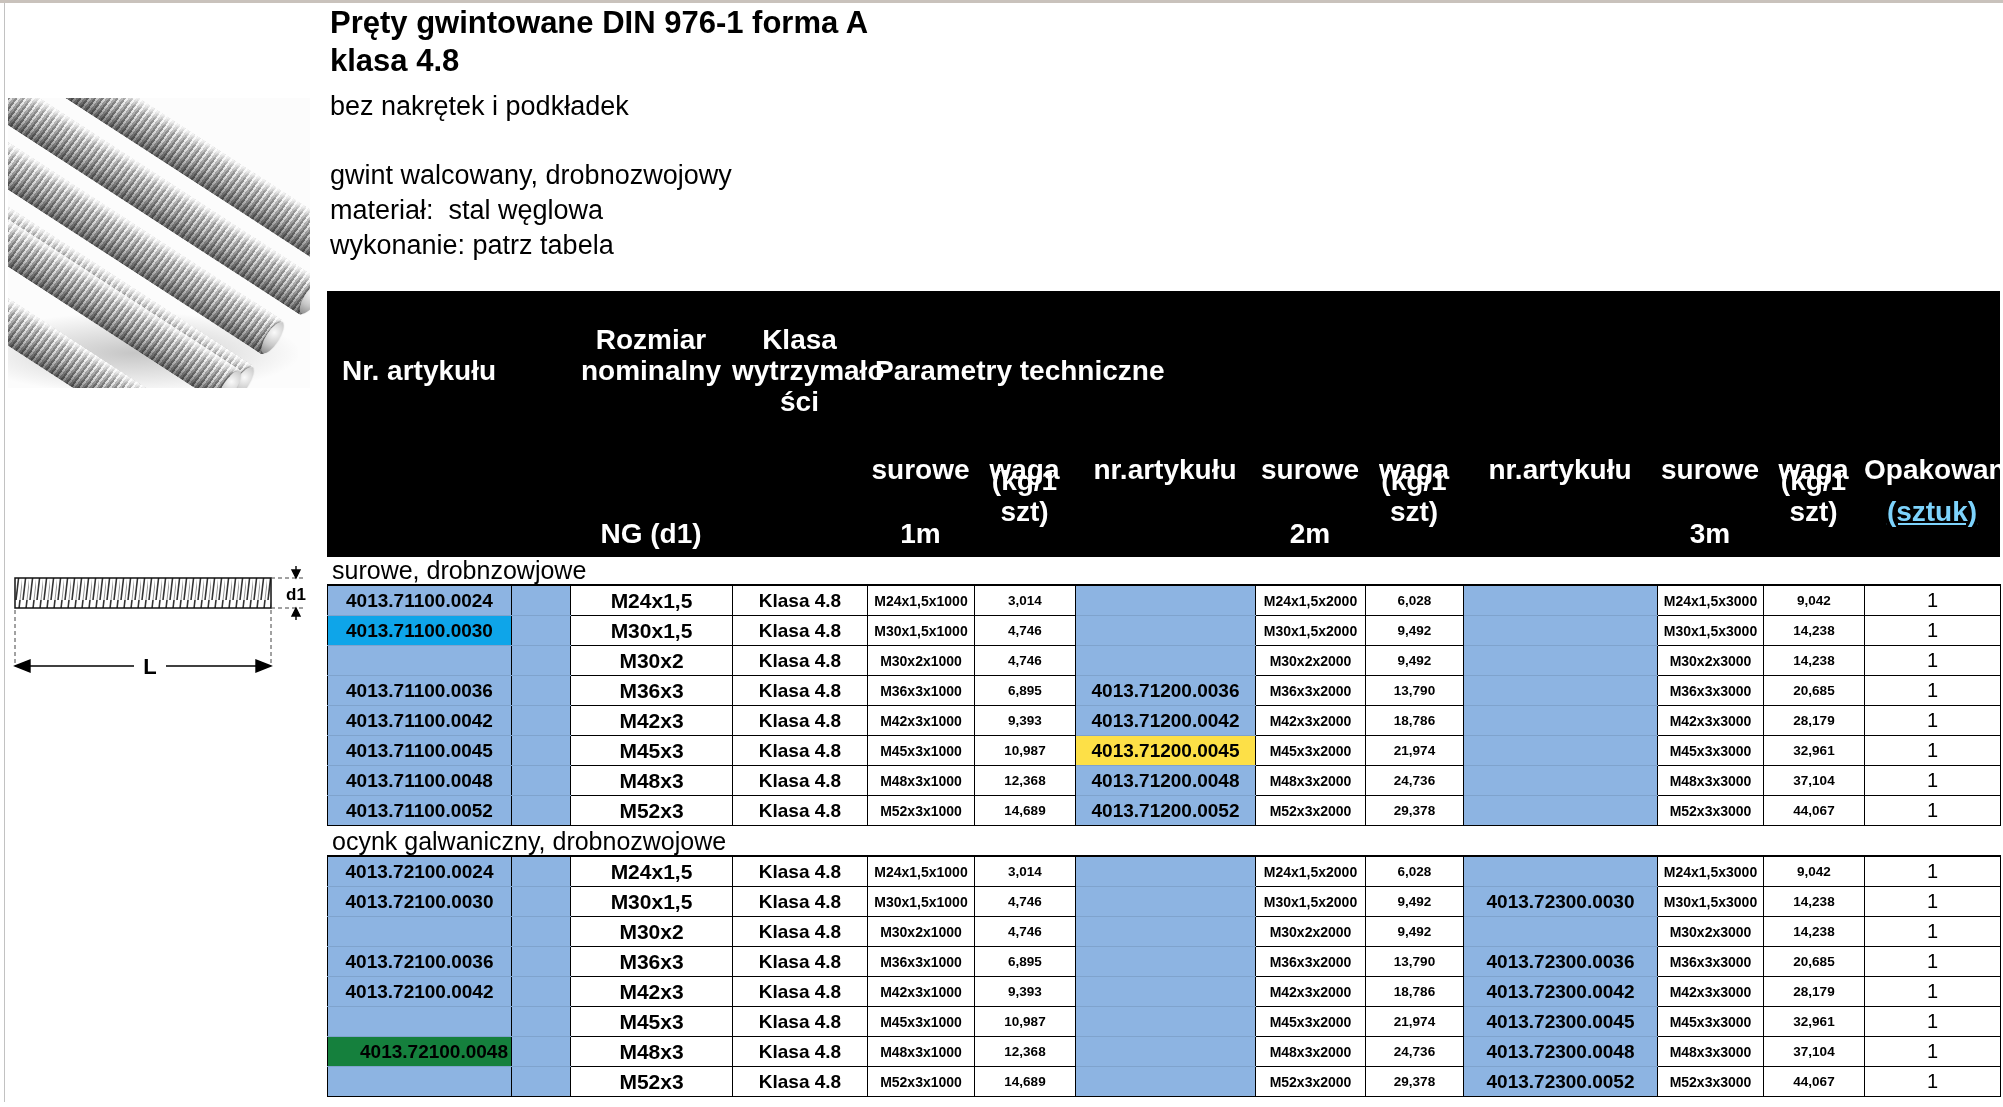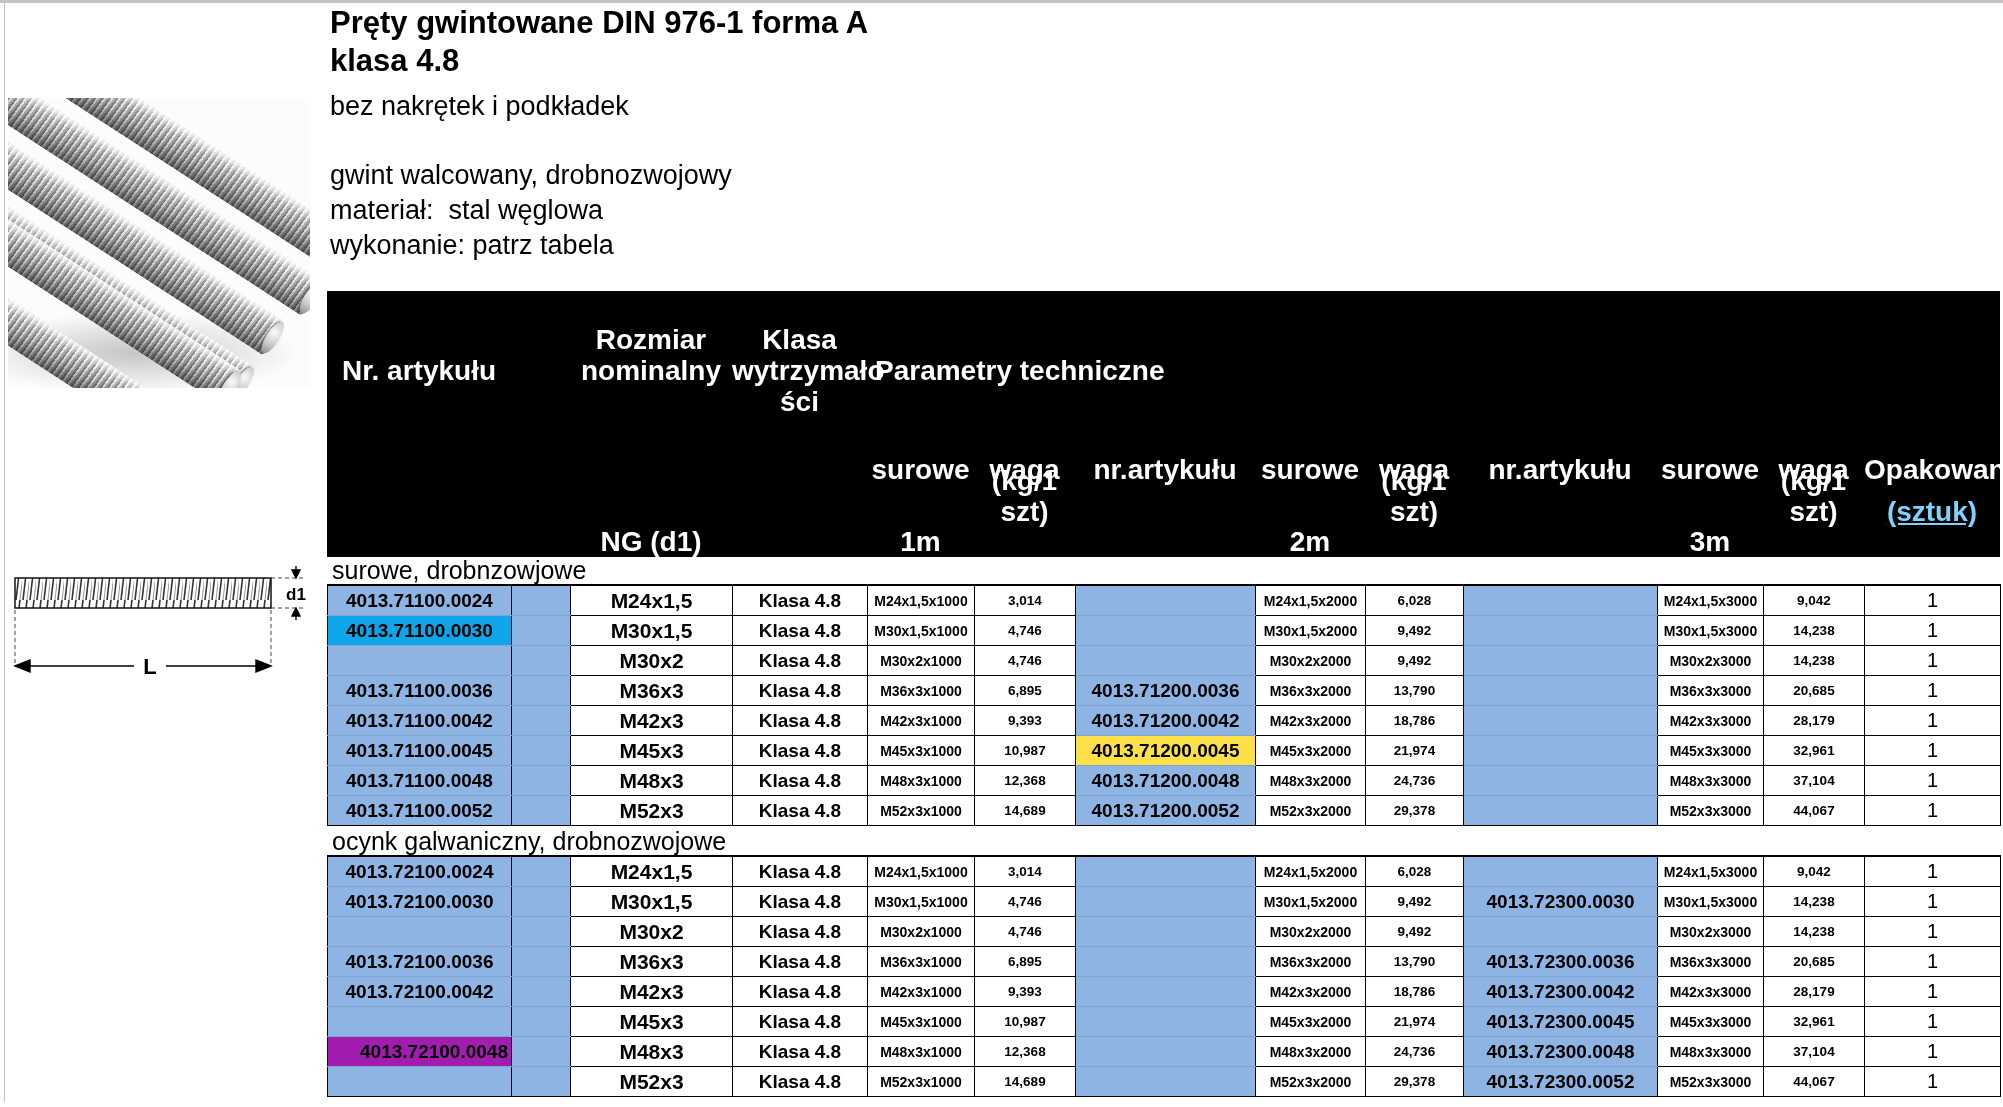--- a/index.html
+++ b/index.html
@@ -37,21 +37,21 @@
 
   
   .table-wrap { position:absolute; left:327px; top:291px; width:1673px; }
   .header-grid { display:grid; width:1673px;
     grid-template-columns:184px 59px 162px 135px 107px 101px 180px 110px 98px 194px 106px 101px 136px;
     grid-template-rows:150px 56px 60px; background:#000; }
   .hc { color:#fff; font-weight:bold; font-size:28px; line-height:31px; text-align:center; }
   .c1{grid-column:1}.c3{grid-column:3}.c4{grid-column:4}.c5{grid-column:5}
   .c6{grid-column:6}.c7{grid-column:7}.c8{grid-column:8}.c9{grid-column:9}.c10{grid-column:10}
   .c11{grid-column:11}.c12{grid-column:12}.c13{grid-column:13}
-  .r1{grid-row:1}.r2{grid-row:2; align-self:center;}.r3{grid-row:3; align-self:end; padding-bottom:0;}
+  .r1{grid-row:1}.r2{grid-row:2; align-self:center;}.r3{grid-row:3; align-self:end; padding-bottom:8px;}
   .params { grid-column:5 / 14; grid-row:1; text-align:left; padding-left:8px; }
   .pt-deep { padding-top:64px; }
   .pt-shallow { padding-top:33px; }
   .kg { padding-bottom:30px;margin-top:36px; }
 
   .section-label { font-size:25px; line-height:27px; height:27px; padding-left:5px; }
   .sec2 { margin-top:2px; }
 
   table.data-table { border-collapse:collapse; table-layout:fixed; width:1673px; border-top:2px solid #000; }
   td { border:1px solid #000; height:29px; padding:0; text-align:center; vertical-align:middle;
@@ -394,21 +394,21 @@
               <td class="waga">10,987</td>
               <td class="blue art" style="background: rgb(141, 180, 226);"></td>
               <td class="raw">M45x3x2000</td>
               <td class="waga">21,974</td>
               <td class="blue art" style="background: rgb(141, 180, 226);">4013.72300.0045</td>
               <td class="raw">M45x3x3000</td>
               <td class="waga">32,961</td>
               <td class="pack">1</td>
             </tr>
             <tr>
-              <td class="blue art" style="background: #a21caf; padding-left: 29px;">4013.72100.0048</td>
+              <td class="blue art" style="background: #15803d; padding-left: 29px;">4013.72100.0048</td>
               <td class="blue" style="background: rgb(141, 180, 226);"></td>
               <td class="size">M48x3</td>
               <td class="klasa">Klasa 4.8</td>
               <td class="raw">M48x3x1000</td>
               <td class="waga">12,368</td>
               <td class="blue art" style="background: rgb(141, 180, 226);"></td>
               <td class="raw">M48x3x2000</td>
               <td class="waga">24,736</td>
               <td class="blue art" style="background: rgb(141, 180, 226);">4013.72300.0048</td>
               <td class="raw">M48x3x3000</td>

